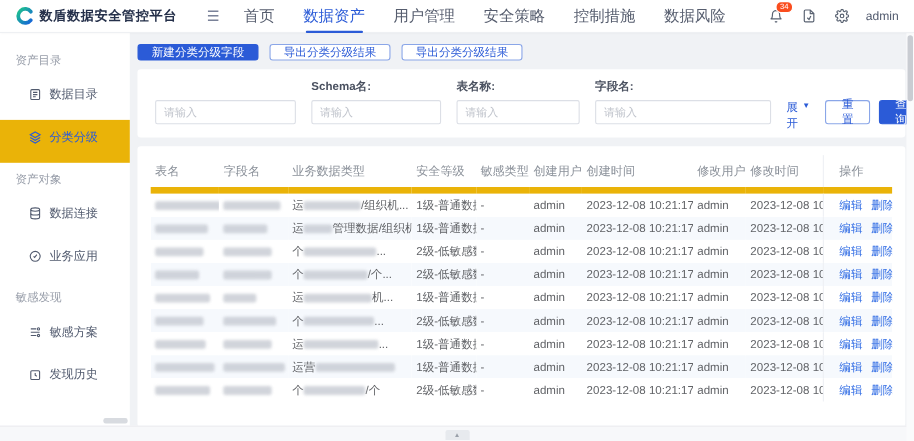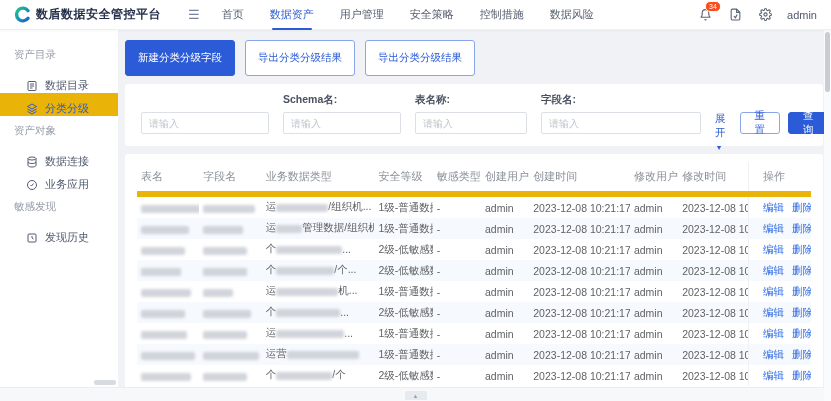--- a/index.html
+++ b/index.html
@@ -5,53 +5,53 @@
   * { margin:0; padding:0; box-sizing:border-box; }
   html,body { width:831px; height:401px; overflow:hidden; }
   body { font-family:"Liberation Sans","DejaVu Sans",sans-serif; background:#f0f2f5; color:#606266; font-size:11px; }
 
   
   .hdr { height:30px; background:#fff; display:flex; align-items:center; border-bottom:1px solid #eef0f3; box-shadow:0 1px 2px rgba(0,0,0,.04); position:relative; z-index:5; }
   .logo { display:flex; align-items:center; gap:5px; padding:0 12px 0 14px; width:188px; }
   .logo-txt { font-size:12px; font-weight:bold; color:#25304a; letter-spacing:.5px; white-space:nowrap; }
   .burger { color:#7a8299; font-size:13px; margin-right:22px; cursor:pointer; }
   .nav { display:flex; align-items:stretch; height:30px; gap:26px; }
-  .nav-item { display:flex; align-items:center; color:#565d6e; font-size:11px; cursor:pointer; position:relative; }
+  .nav-item { display:flex; align-items:center; color:#565d6e; font-size:14px; cursor:pointer; position:relative; }
   .nav-item.active { color:#2b5bd7; }
   .nav-item.active::after { content:""; position:absolute; left:2px; right:2px; bottom:0; height:2px; background:#2b5bd7; border-radius:1px; }
   .hdr-right { margin-left:auto; display:flex; align-items:center; gap:14px; padding-right:14px; }
   .icon-btn { position:relative; width:16px; height:16px; display:flex; align-items:center; justify-content:center; cursor:pointer; color:#5a6372; }
   .badge { position:absolute; top:-6px; left:8px; background:#fa4d1e; color:#fff; font-size:7px; line-height:9px; padding:0 3px; border-radius:5px; border:1px solid #fff; }
   .uname { color:#515a6e; font-size:11px; cursor:pointer; }
 
   
   .bodywrap { display:flex; height:357px; }
   aside { width:118px; background:#fff; padding-top:10px; position:relative; flex:none; }
   .sec-title { color:#969ca8; font-size:10.5px; padding:8px 0 8px 14px; }
-  .side-item { display:flex; align-items:center; gap:7px; padding:8px 0 0 26px; color:#515a6e; font-size:11px; cursor:pointer;text-align:right; }
+  .side-item { display:flex; align-items:center; gap:7px; padding:8px 0 16px 26px; color:#515a6e; font-size:11px; cursor:pointer;text-align:right; }
   .side-item.active { background:#eab308; color:#2b5bd7; }
   .side-item svg { flex:none; }
   .side-scroll-nub { position:absolute; right:2px; bottom:2px; width:22px; height:5px; background:#d8dbe0; border-radius:2px; }
 
   main { flex:1; padding:8px 8px 0 7px; overflow:hidden; }
 
   
   .btn-row { display:flex; gap:10px; margin:2px 0 8px 0; }
-  .btn { height:36px; padding:0 12px; font-size:10.5px; border-radius:3px; display:flex; align-items:center; cursor:pointer; }
+  .btn { height:15px; padding:0 12px; font-size:10.5px; border-radius:3px; display:flex; align-items:center; cursor:pointer; }
   .btn.primary { background:#2b5bd7; color:#fff; border:1px solid #2b5bd7; }
   .btn.ghost { background:#fff; color:#2b5bd7; border:1px solid #8aa6e8; }
 
   
   .filter-card { background:#fff; border-radius:3px; padding:9px 16px 12px 16px; display:flex; align-items:flex-end; gap:14px; }
   .f-field { display:flex; flex-direction:column; gap:5px; }
   .f-label { color:#4a5160; font-size:10.5px; font-weight:bold; }
   .f-input { height:22px; border:1px solid #dcdfe6; border-radius:2px; padding:0 7px; font-size:10px; color:#606266; width:100%; outline:none; font-family:Liberation Serif, serif; }
   .f-input::placeholder { color:#c0c4cc; }
   .w1{width:128px}.w2{width:118px}.w3{width:112px}.w4{width:160px}
-  .expand { color:#2b5bd7; font-size:10.5px; display:flex; align-items:flex-start; gap:3px; cursor:pointer; height:22px;flex-direction:column; }
+  .expand { color:#2b5bd7; font-size:10.5px; display:flex; align-items:flex-start; gap:3px; cursor:pointer; height:22px; }
   .caret { font-size:8px; transform:scale(.9); }
   .f-actions { display:flex; gap:8px; margin-left:auto; height:22px; }
   .btn.sm { height:22px; padding:0 14px; }
 
   
   .table-card { background:#fff; border-radius:3px; margin-top:8px; padding:8px 12px 10px 12px; }
   table { width:100%; table-layout:fixed; border-collapse:collapse; }
   col.c1{width:62px}col.c2{width:62px}col.c3{width:112px}col.c4{width:58px}col.c5{width:48px}
   col.c6{width:48px}col.c7{width:100px}col.c8{width:48px}col.c9{width:70px}col.c10{width:62px}
   th { font-size:11px; color:#8a9099; font-weight:normal; text-align:left; padding:7px 4px; border-bottom:6px solid #eab308; white-space:nowrap; overflow:hidden; }
@@ -150,20 +150,28 @@
       <span>数据连接</span>
     </div>
     <div class="side-item">
       <svg width="12" height="12" viewBox="0 0 24 24" fill="none" stroke="currentColor" stroke-width="2">
           <circle cx="12" cy="12" r="9"></circle>
           <path d="M9 12l2 2 4-5"></path>
         </svg>
       <span>业务应用</span>
     </div>
     <div class="sec-title">敏感发现</div>
+    <div class="side-item">
+      <svg width="12" height="12" viewBox="0 0 24 24" fill="none" stroke="currentColor" stroke-width="2">
+          <path d="M4 6h10M4 12h16M4 18h10"></path>
+          <circle cx="18" cy="6" r="2"></circle>
+          <circle cx="18" cy="18" r="2"></circle>
+        </svg>
+      <span>敏感方案</span>
+    </div>
     <div class="side-item">
       <svg width="12" height="12" viewBox="0 0 24 24" fill="none" stroke="currentColor" stroke-width="2">
           <rect x="4" y="4" width="16" height="16" rx="2"></rect>
           <path d="M12 8v4l3 2"></path>
         </svg>
       <span>发现历史</span>
     </div>
     <div class="side-scroll-nub"></div>
   </aside>
 

